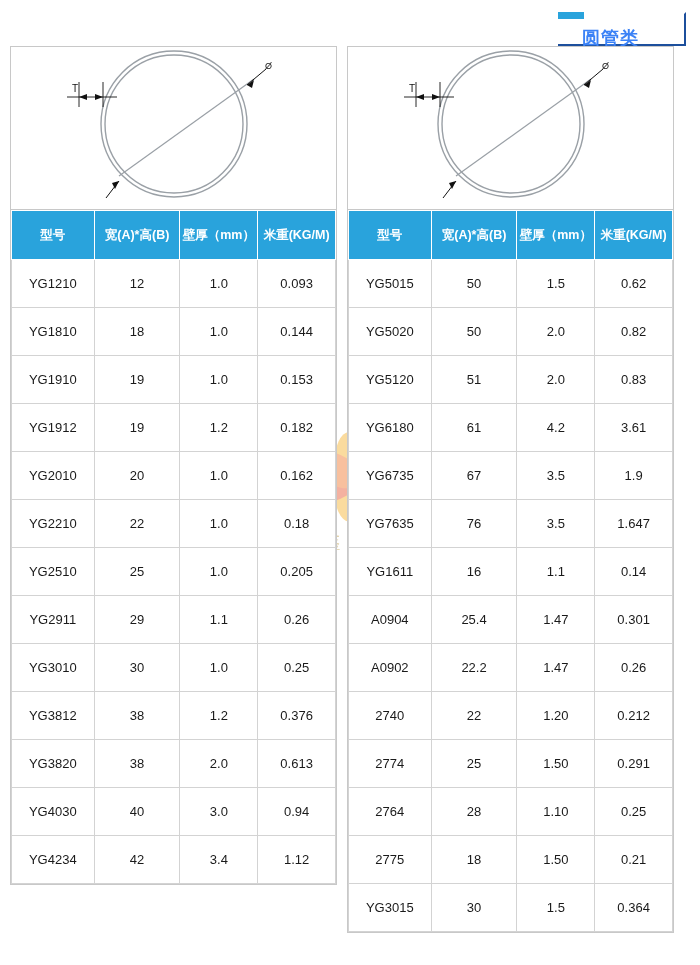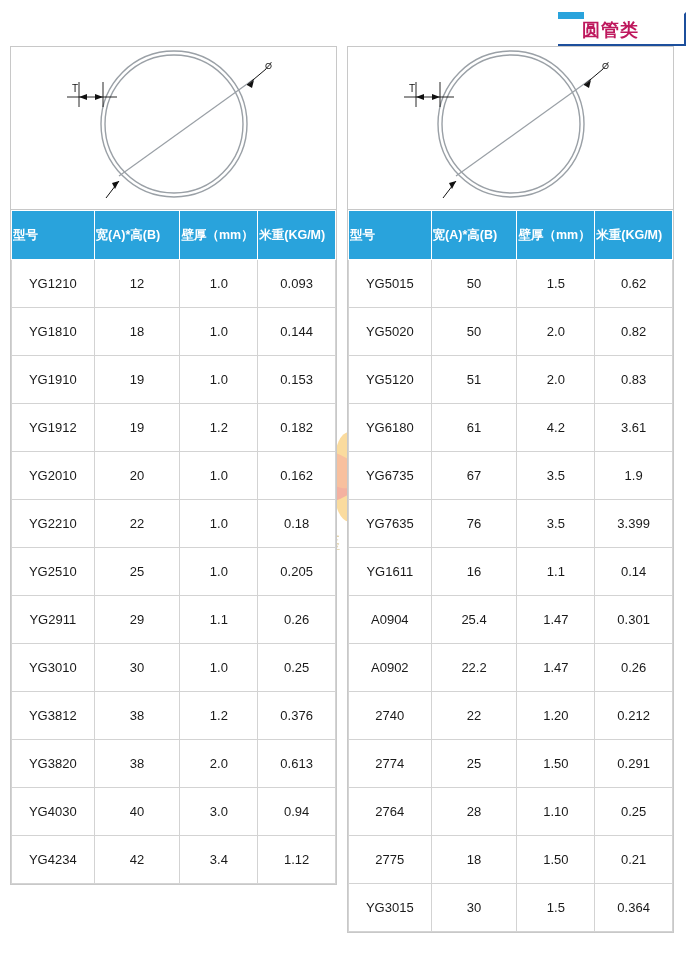--- a/index.html
+++ b/index.html
@@ -39,24 +39,24 @@
     width: 128px;
     height: 34px;
     border-right: 2px solid #1c4f9c;
     border-bottom: 2px solid #1c4f9c;
     border-top: 2px solid transparent;
     box-sizing: border-box;
   }
   .header-badge .title {
     position: absolute;
     left: 24px;
-    top: 6px;
+    top: 14px;
     font-size: 18px;
     font-weight: bold;
-    color: #be185d;
+    color: #3b82f6;
     letter-spacing: 1px;
     font-family: "Liberation Sans", sans-serif;
   }
 
   
   .watermark {
     position: absolute;
     left: 278px;
     top: 412px;
     width: 148px;
@@ -118,21 +118,21 @@
     width: 100%;
     table-layout: fixed;
   }
   th {
     background: #29a3dc;
     color: #ffffff;
     font-size: 12.5px;
     font-weight: bold;
     height: 46px;
     border: 1px solid #ffffff;
-    text-align: left;
+    text-align: center;
     font-family: "Liberation Sans", sans-serif;
   }
   td {
     height: 45px;
     border: 1px solid #d3d3d3;
     text-align: center;
     font-size: 13px;
     color: #1a1a1a;
     font-family: "Liberation Sans", sans-serif;
     background: transparent;
@@ -344,21 +344,21 @@
       <tr>
         <td>YG6735</td>
         <td>67</td>
         <td>3.5</td>
         <td>1.9</td>
       </tr>
       <tr>
         <td>YG7635</td>
         <td>76</td>
         <td>3.5</td>
-        <td>3.399</td>
+        <td>1.647</td>
       </tr>
       <tr>
         <td>YG1611</td>
         <td>16</td>
         <td>1.1</td>
         <td>0.14</td>
       </tr>
       <tr>
         <td>A0904</td>
         <td>25.4</td>

